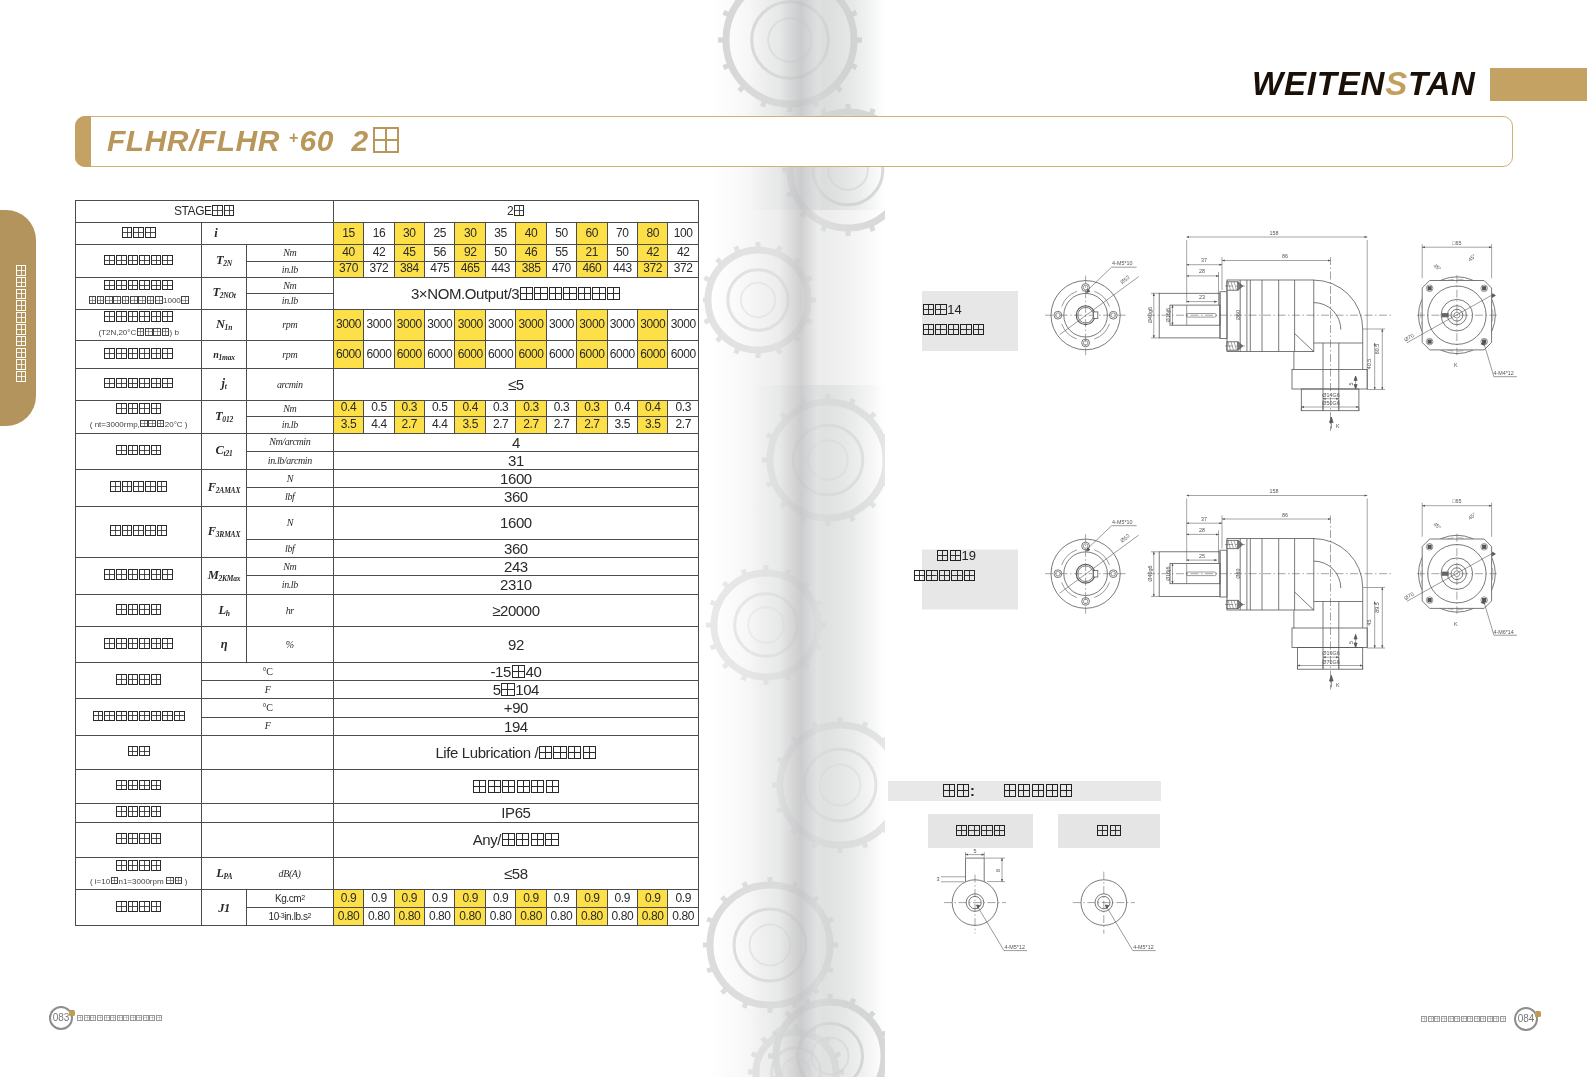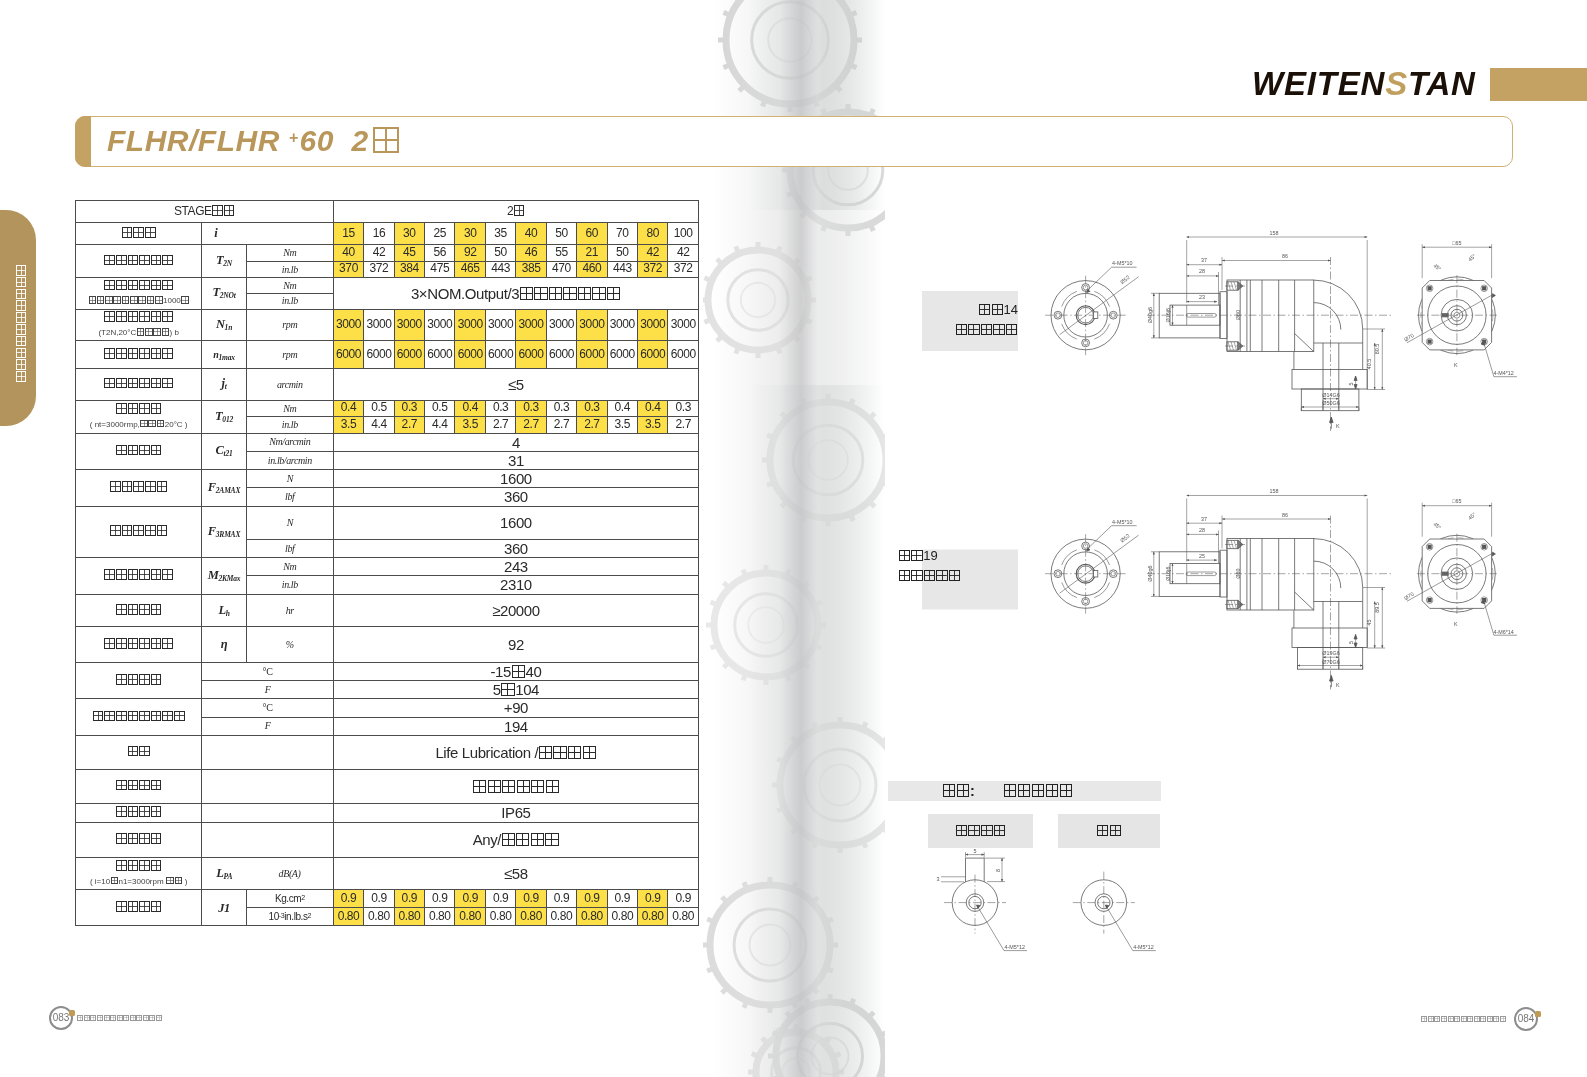--- a/index.html
+++ b/index.html
@@ -679,23 +679,23 @@
 <path class="cl" d="M1072.8 902.6 H1134.8 M1103.8 871.6 V933.6"></path>
 <circle cx="1103.8" cy="902.6" r="22.8"></circle>
 <circle cx="1103.8" cy="902.6" r="8.8"></circle>
 <circle cx="1103.8" cy="902.6" r="6.2"></circle>
 <path d="M1105.8 905.6 L1132.8 950.6 H1155.8" stroke-width="0.6"></path>
 <path d="M1105.4 905 l1.2 3.4 2.1 -2.9 z" fill="#555"></path>
 <text x="1133.3" y="948.9">4-M5*12</text>
 </g>
 </svg></div>
 
-<div style="position:absolute;left:922px;top:300px;width:96px;text-align:right;font-size:13px;color:#222;line-height:20px"><i class="z"></i><i class="z"></i>14<br><i class="z"></i><i class="z"></i><i class="z"></i><i class="z"></i><i class="z"></i></div>
-
-<div style="position:absolute;left:898px;top:546px;width:96px;text-align:left;font-size:13px;color:#222;line-height:20px"><i class="z"></i><i class="z"></i>19<br><i class="z"></i><i class="z"></i><i class="z"></i><i class="z"></i><i class="z"></i></div>
+<div style="position:absolute;left:922px;top:300px;width:96px;text-align:left;font-size:13px;color:#222;line-height:20px"><i class="z"></i><i class="z"></i>14<br><i class="z"></i><i class="z"></i><i class="z"></i><i class="z"></i><i class="z"></i></div>
+
+<div style="position:absolute;left:880px;top:546px;width:96px;text-align:right;font-size:13px;color:#222;line-height:20px"><i class="z"></i><i class="z"></i>19<br><i class="z"></i><i class="z"></i><i class="z"></i><i class="z"></i><i class="z"></i></div>
 
 <div style="position:absolute;left:888px;top:781px;width:273px;height:20px;background:#e8e8e8;font-size:14.5px;font-weight:bold;color:#222;line-height:20px;padding-left:54px;box-sizing:border-box;letter-spacing:12px"><i class="z"></i><i class="z"></i>: <i class="z"></i><i class="z"></i><i class="z"></i><i class="z"></i><i class="z"></i></div>
 
 <div style="position:absolute;left:928px;top:814px;width:105px;height:34px;background:#e5e5e5;text-align:center;font-size:13px;color:#222;line-height:34px"><i class="z"></i><i class="z"></i><i class="z"></i><i class="z"></i></div>
 
 <div style="position:absolute;left:1058px;top:814px;width:102px;height:34px;background:#e5e5e5;text-align:center;font-size:13px;color:#222;line-height:34px"><i class="z"></i><i class="z"></i></div>
 
 <div style="position:absolute;left:49px;top:1006px;width:24px;height:24px;border:2px solid #8d8d8d;border-radius:50%;box-sizing:border-box;text-align:center;line-height:20px;font-size:10px;color:#777">083</div>
 <div style="position:absolute;left:69px;top:1010px;width:6px;height:6px;background:#c09b55;border-radius:1.5px"></div>
 

